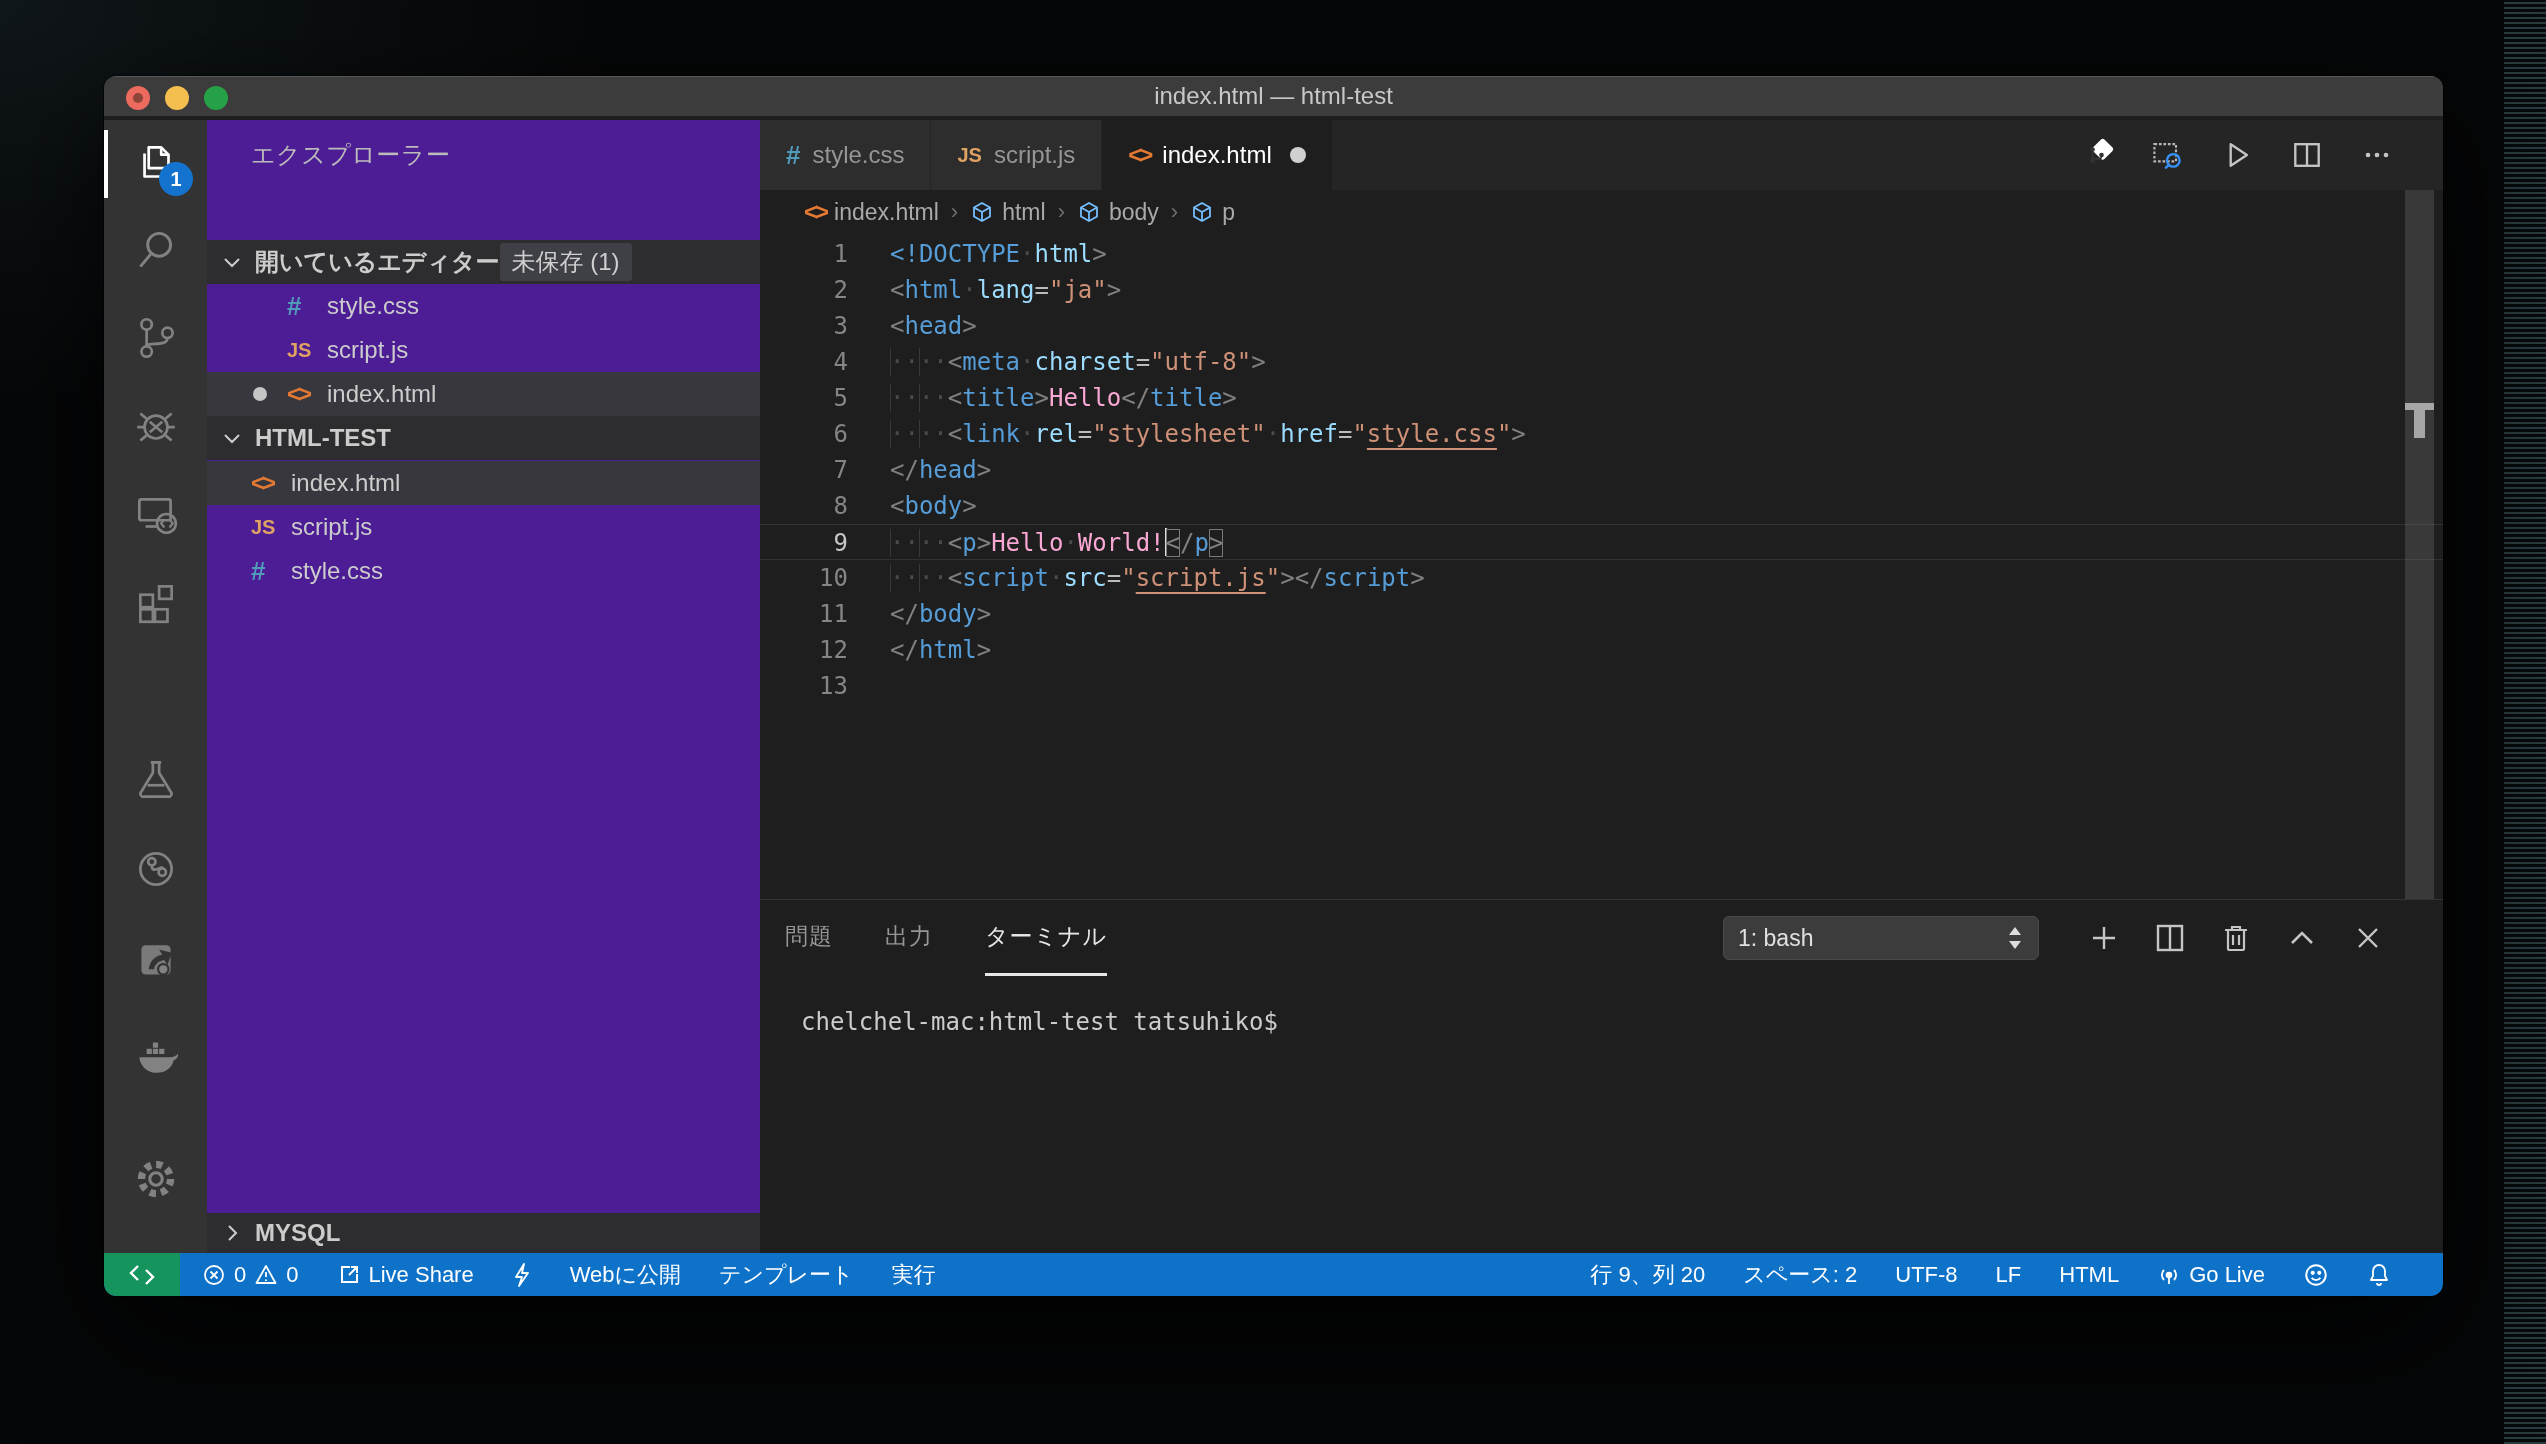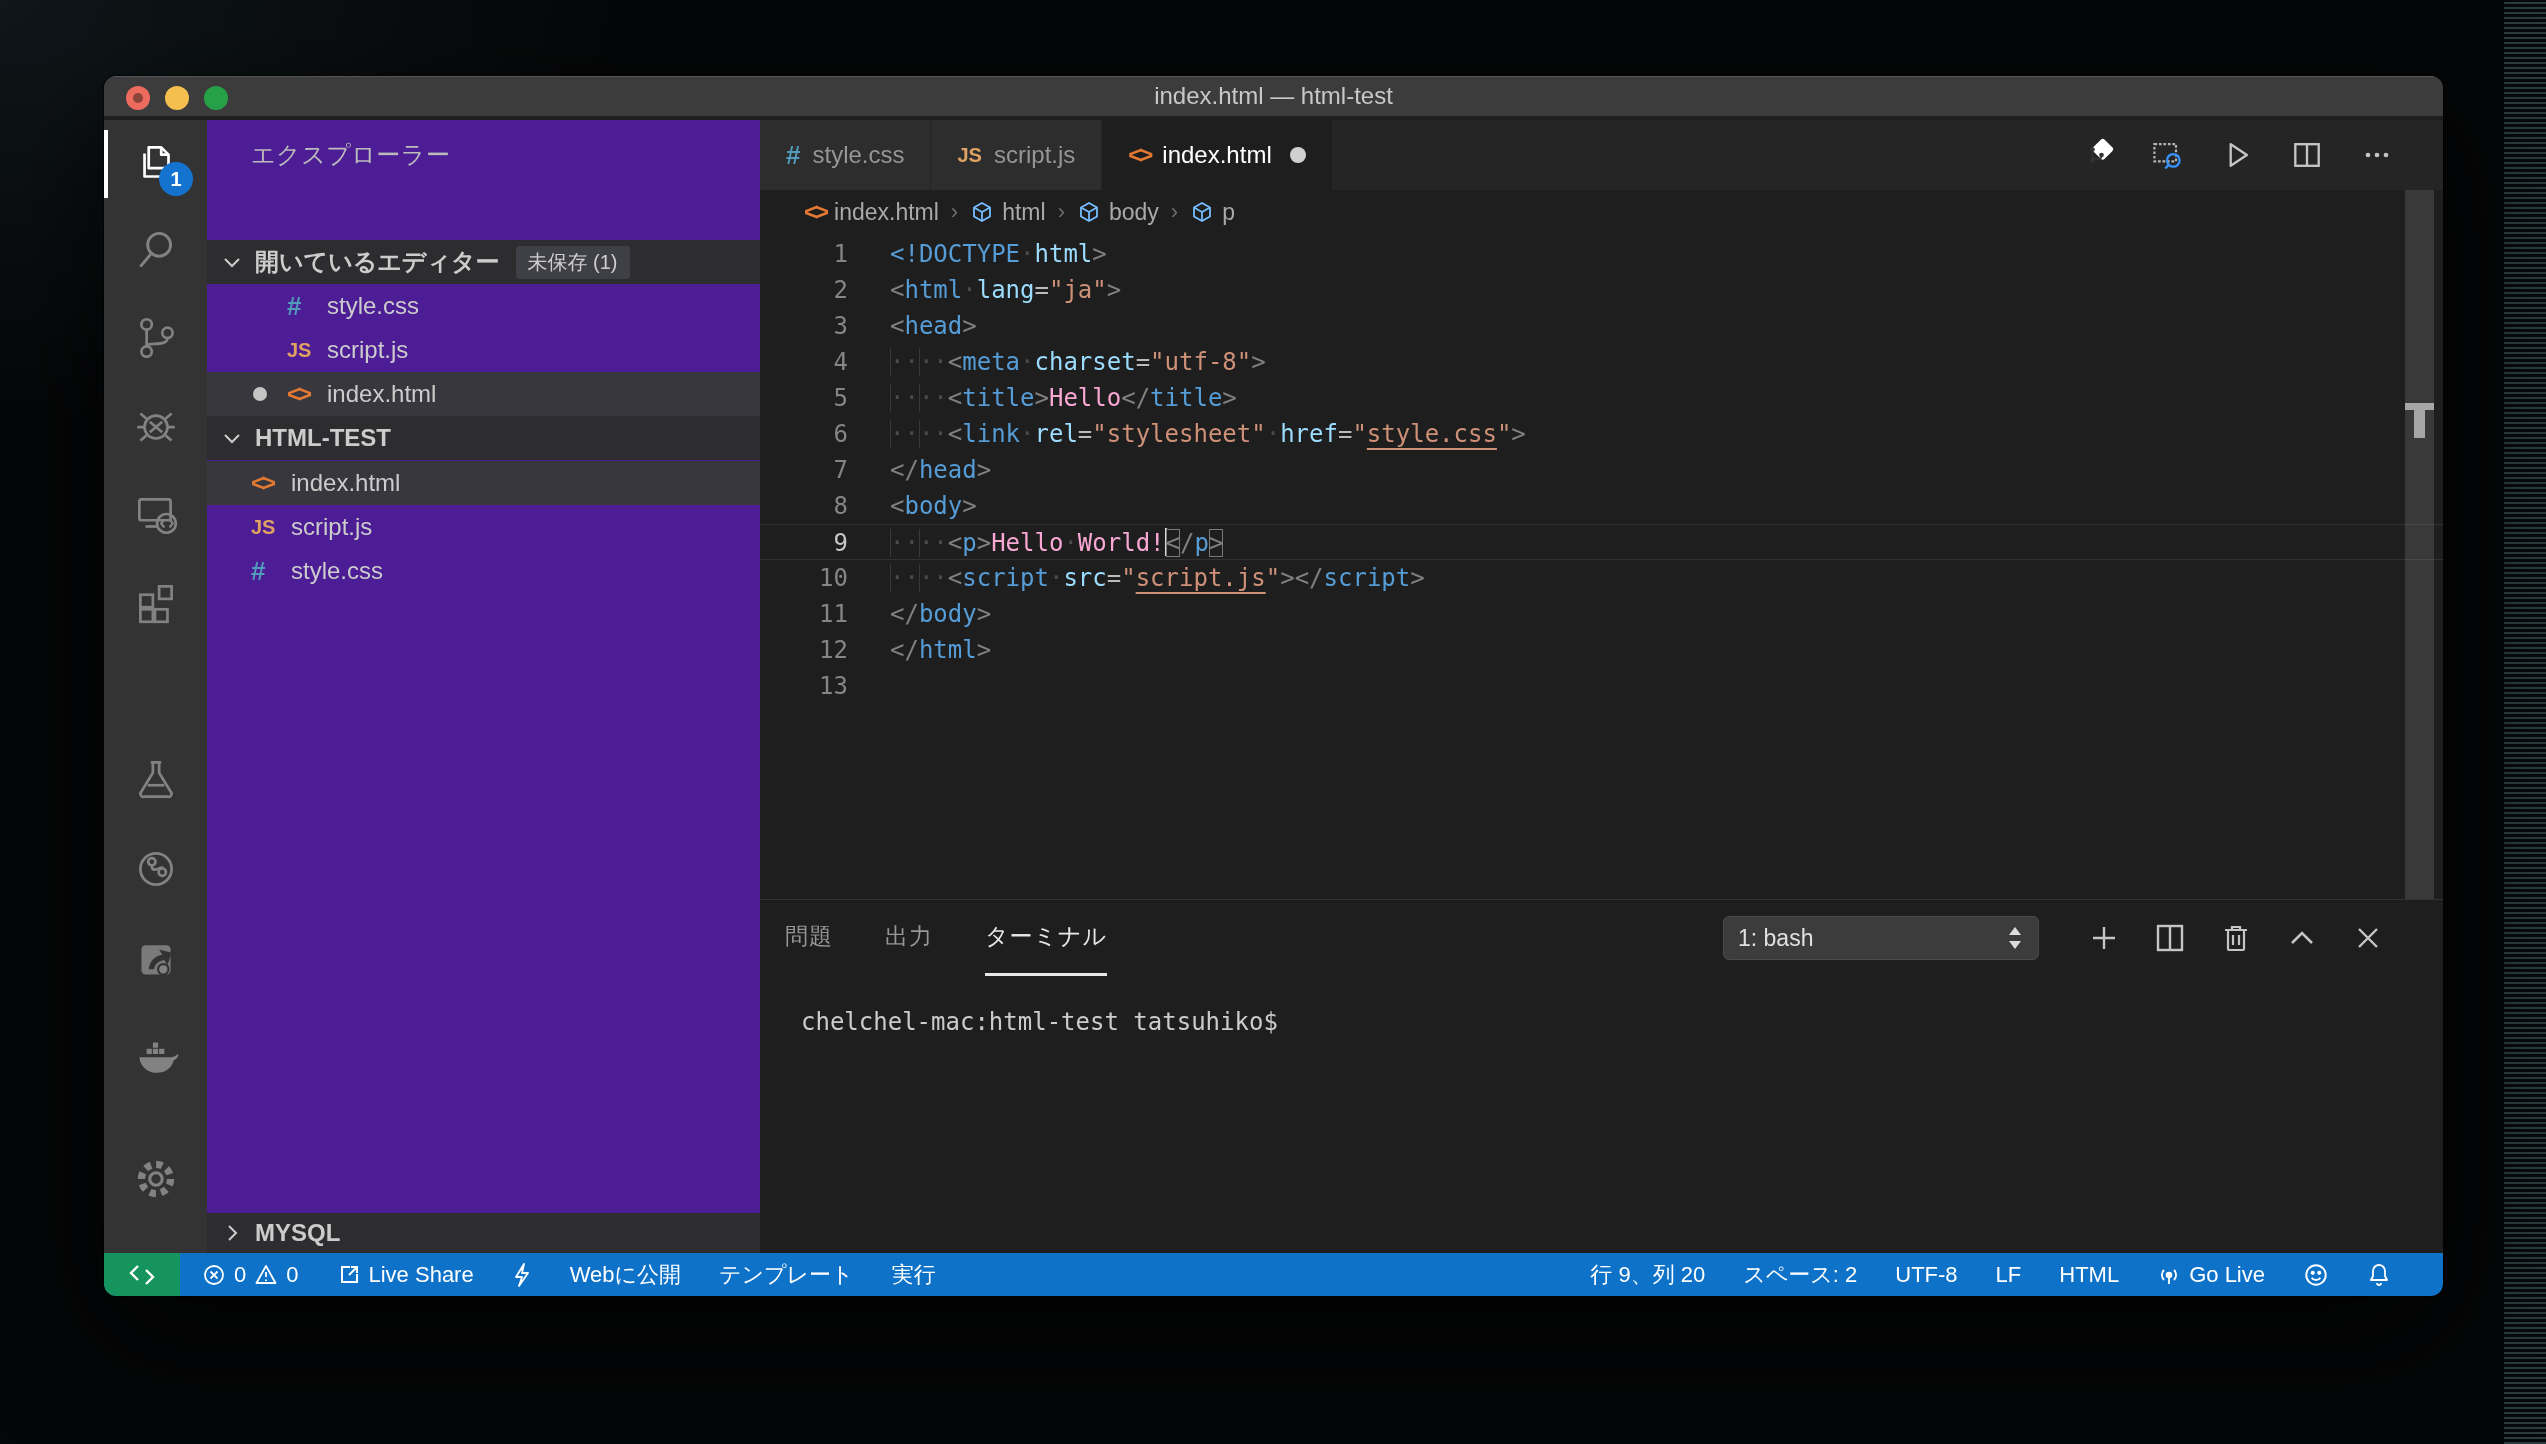--- a/index.html
+++ b/index.html
@@ -48,21 +48,21 @@
   .sb-header { background:#2d2d30; font-weight:bold; color:#cccccc; }
   .sb-row.selected { background:#37373d; }
   .sb-chev { margin-left:14px; margin-right:12px; width:22px; height:22px; flex:0 0 auto; color:#cccccc; }
   .sb-file { padding-left:80px; }
   .sb-file .mod-dot { position:absolute; left:46px; width:14px; height:14px; border-radius:50%; background:#c5c5c5; }
   .folder-file { padding-left:44px; }
   .fi { display:inline-block; width:40px; font-weight:bold; flex:0 0 auto; }
   .ic-css { color:#519aba; font-size:26px; }
   .ic-js  { color:#e0a263; font-size:20px; letter-spacing:0; }
   .ic-html{ color:#e37933; font-size:24px; letter-spacing:-3px; }
-  .badge-pill { margin-left:16px; background:#3f3f46; color:#cfcfcf; font-weight:normal; font-size:20px; padding:3px 12px; border-radius:3px; }
+  .badge-pill { margin-left:0; background:#3f3f46; color:#cfcfcf; font-weight:normal; font-size:24px; padding:3px 12px; border-radius:3px; }
   .sb-bottom { position:absolute; left:0; width:100%; }
 
   
   .editor { position:absolute; left:656px; top:44px; width:1683px; height:1133px; background:#1e1e1e; }
 
   .tabstrip { position:absolute; left:0; top:0; width:100%; height:70px; background:#252526; display:flex; }
   .tab { height:70px; display:flex; align-items:center; padding:0 26px; font-size:24px; color:#969696;
     background:#2d2d2d; border-right:1px solid #252526; cursor:pointer; gap:12px; }
   .tab.active { background:#1e1e1e; color:#ffffff; }
   .tab .dirty { width:16px; height:16px; border-radius:50%; background:#d0d0d0; margin-left:6px; }

